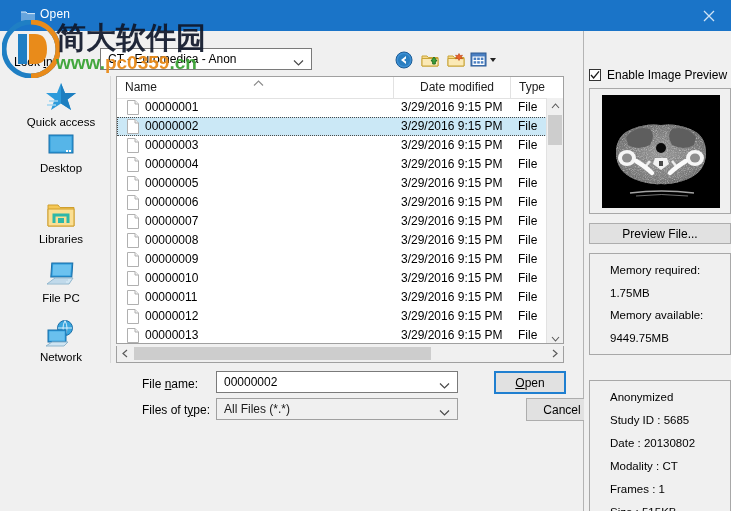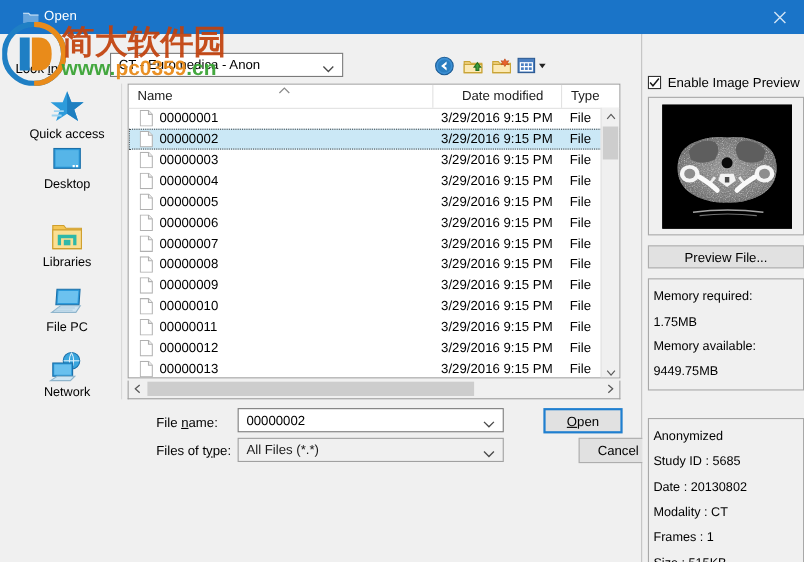--- a/index.html
+++ b/index.html
@@ -97,25 +97,25 @@
 
   .prev-frame{position:absolute;left:5px;top:57px;width:142px;height:126px;background:#f0f0f0;border:1px solid #a8a8a8;box-sizing:border-box;}
   .prev-img{position:absolute;left:12px;top:6px;width:118px;height:113px;background:#000;overflow:hidden;}
 
   #btn-preview{position:absolute;left:5px;top:192px;width:142px;height:21px;background:#e1e1e1;
                border:1px solid #adadad;display:flex;align-items:center;justify-content:center;font-size:12px;box-sizing:border-box;}
 
   .info-frame{position:absolute;left:5px;width:142px;background:#f0f0f0;border:1px solid #a8a8a8;box-sizing:border-box;}
   #mem-frame{top:222px;height:102px;}
   #meta-frame{top:349px;height:158px;}
-  .info-line{position:absolute;left:4px;font-size:11.5px;white-space:nowrap;text-align:center;}
+  .info-line{position:absolute;left:20px;font-size:11.5px;white-space:nowrap;text-align:center;}
 
   
   .wm{position:absolute;left:0;top:8px;width:260px;height:70px;pointer-events:none;}
-  .wm-cn{position:absolute;left:56px;top:10px;font-size:30px;font-weight:bold;color:#c2410c;
+  .wm-cn{position:absolute;left:56px;top:10px;font-size:30px;font-weight:bold;color:#0f172a;
          font-family:Liberation Serif, serif;letter-spacing:0px;opacity:.92;}
   .wm-url{position:absolute;left:56px;top:44px;font-size:19px;font-weight:bold;color:#3aa435;opacity:.95;}
   .wm-url .orange{color:#e98b1a;}
   .wm-logo{position:absolute;left:2px;top:12px;}
 </style>
 </head>
 <body>
 
 <div class="screen">
 

